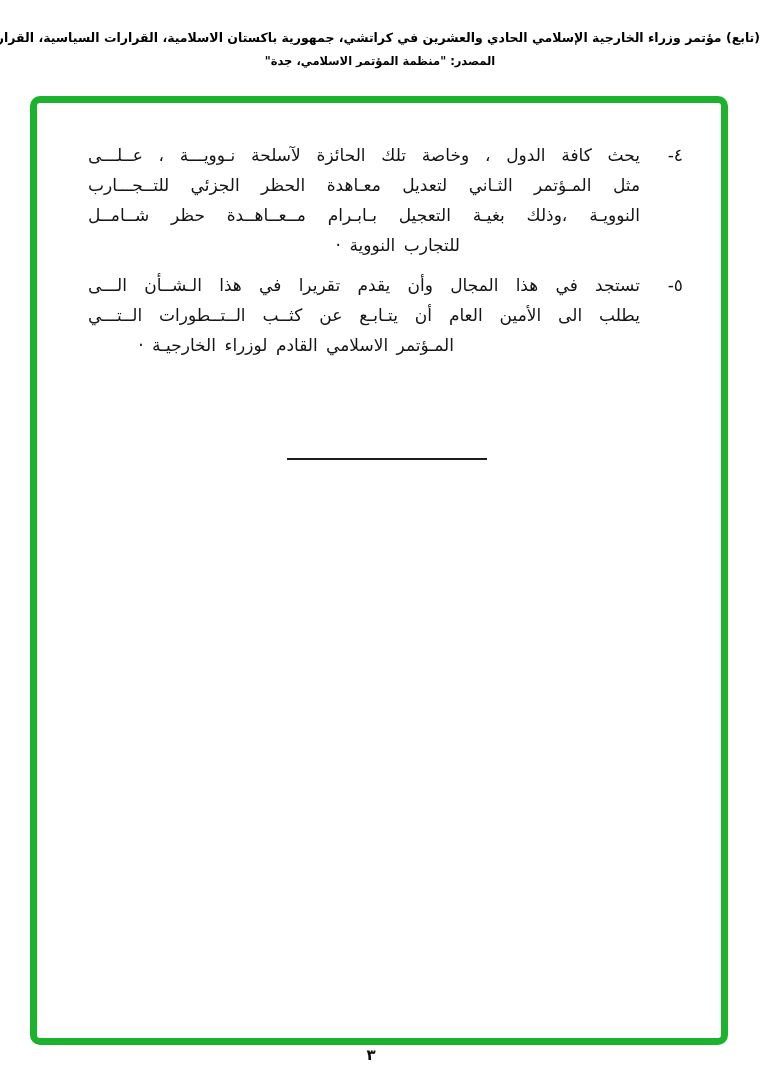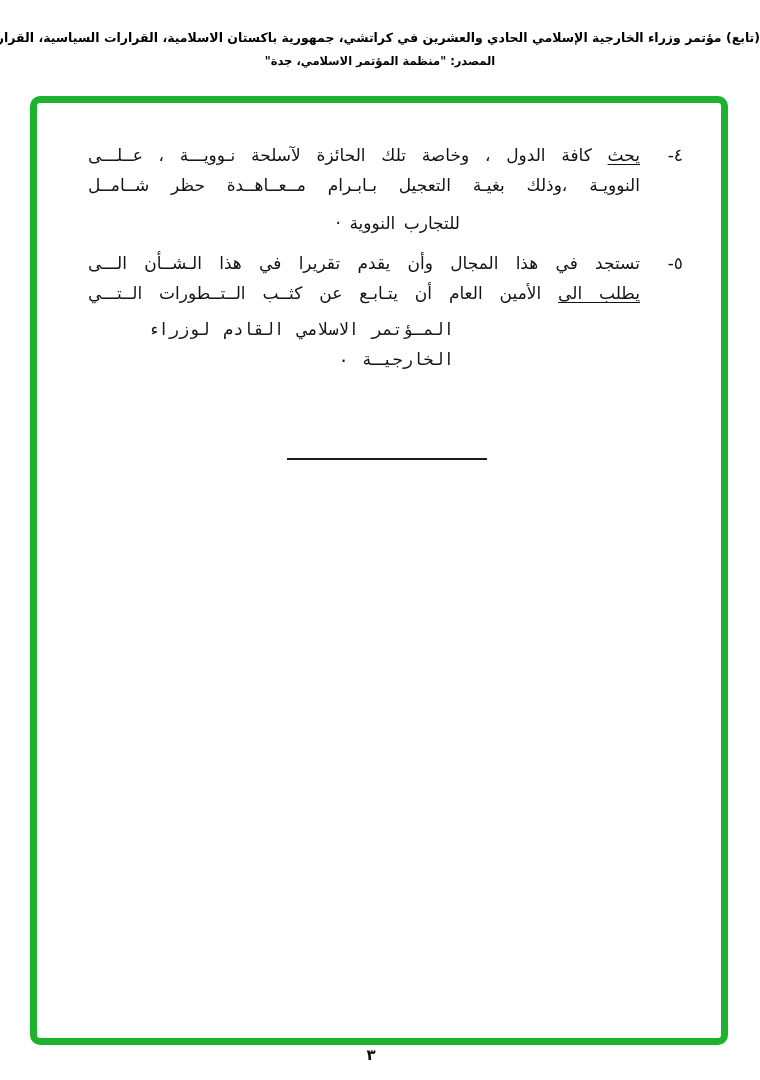--- a/index.html
+++ b/index.html
@@ -73,28 +73,25 @@
     font-size: 17px;
     line-height: 30px;
     color: #141414;
     word-spacing: 3px;
   }
   .line {
     text-align: justify;
     text-align-last: justify;
   }
   .line.short {
-    text-align: right;
     text-align-last: right;
-    margin-top: 8px;
   }
   .line.indent-a { padding-right: 180px; }
-  .line.indent-b { padding-right: 186px; font-family: Liberation Mono, monospace; }
+  .line.indent-b { padding-right: 186px; }
   .lead {
-    text-decoration: underline;
     text-underline-offset: 3px;
   }
 
   
   .divider {
     position: absolute;
     top: 355px;
     left: 250px;
     width: 200px;
     height: 2px;
@@ -125,20 +122,21 @@
   </header>
 
   <div class="green-box" style="border-color: rgb(28, 178, 46);">
 
     <div class="doc-body">
 
       <div class="item">
         <div class="item-number">٤-</div>
         <div class="item-text">
           <div class="line"><span class="lead">يحث</span><span> كافة الدول ، وخاصة تلك الحائزة لآسلحة نـوويـــة ، عــلـــى</span></div>
+          <div class="line">مثل المـؤتمر الثـاني لتعديل معـاهدة الحظر الجزئي للتــجـــارب</div>
           <div class="line">النوويـة ،وذلك بغيـة التعجيل بـابـرام مــعــاهــدة حظر شــامــل</div>
           <div class="line short indent-a">للتجارب النووية ·</div>
         </div>
       </div>
 
       <div class="item">
         <div class="item-number">٥-</div>
         <div class="item-text">
           <div class="line">تستجد في هذا المجال وأن يقدم تقريرا في هذا الـشــأن الـــى</div>
           <div class="line"><span class="lead">يطلب الى</span><span> الأمين العام أن يتـابـع عن كثــب الــتــطورات الــتـــي</span></div>

